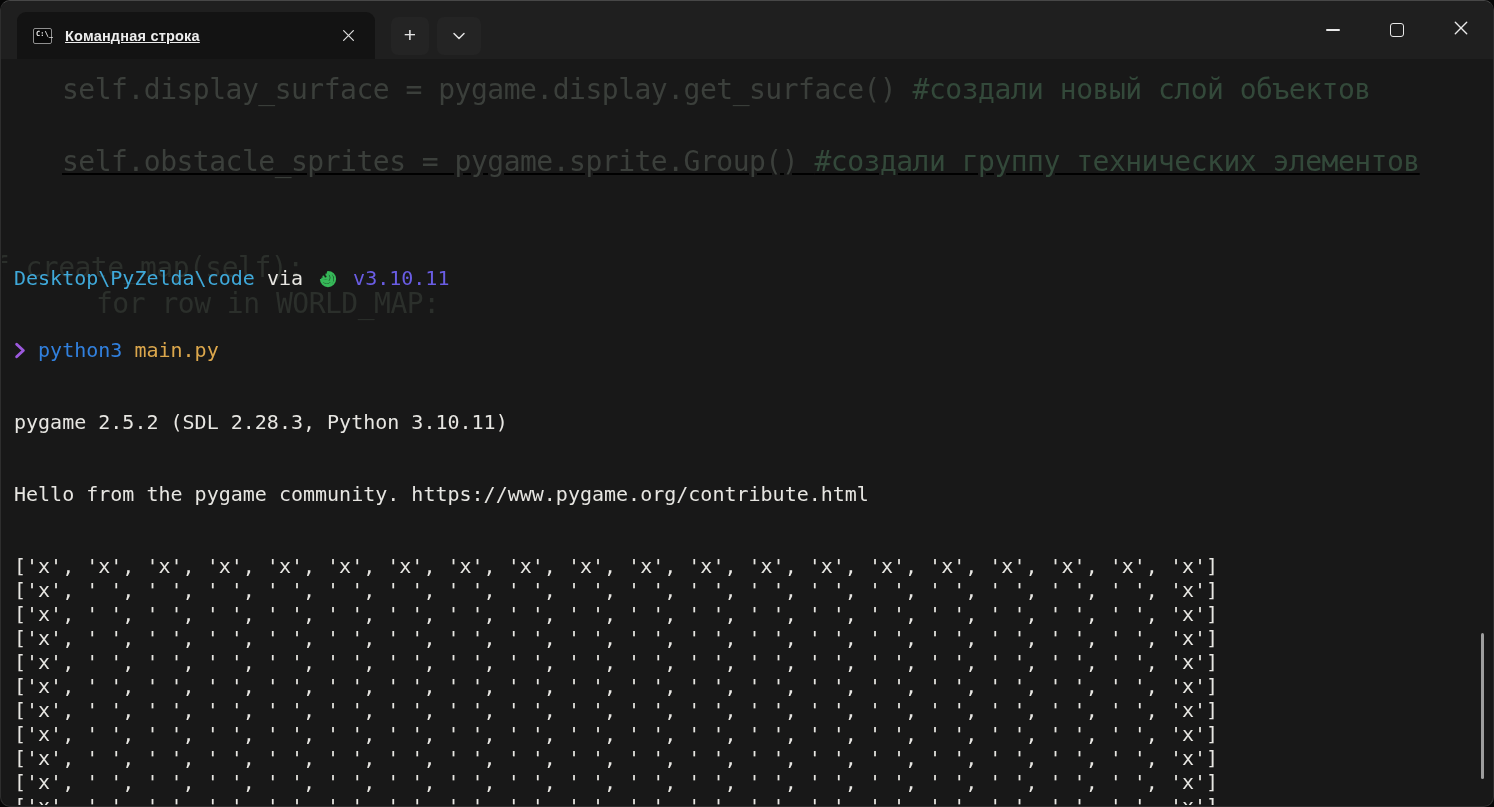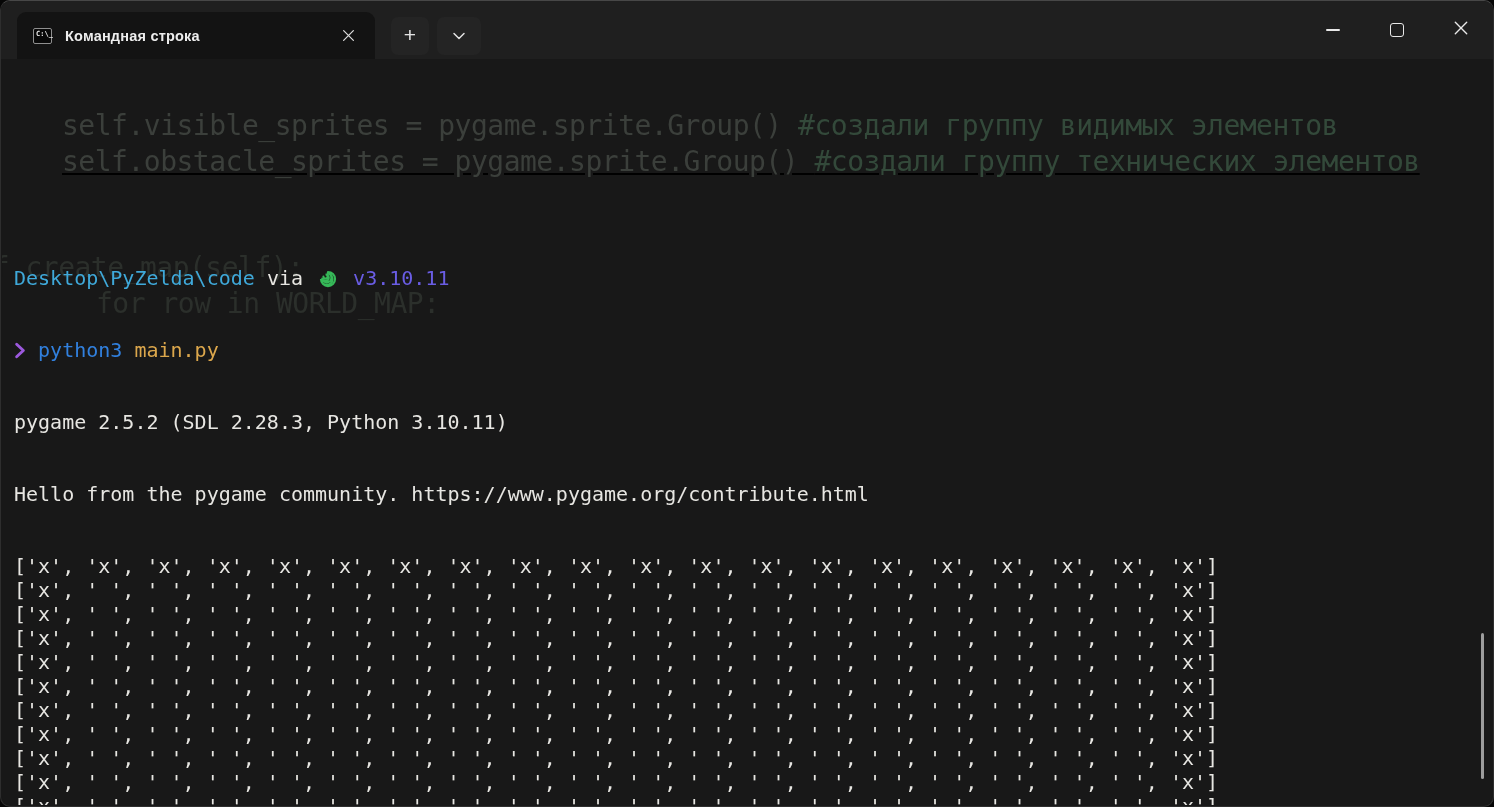--- a/index.html
+++ b/index.html
@@ -10,21 +10,21 @@
     border:1px solid #2e2e2e;border-top-color:#474747;}
 
   
   .titlebar{position:relative;height:58px;background:var(--bg-titlebar,#1f1f1f);}
   .tab{position:absolute;left:16px;top:11px;width:358px;height:47px;box-sizing:border-box;
     background:var(--bg-tab,#131313);border-radius:9px 9px 0 0;display:flex;align-items:center;
     padding:0 16px;gap:13px;}
   .cmd-icon{width:19px;height:16px;box-sizing:border-box;background:#090909;border:1px solid #8f8f8f;
     border-radius:2px;color:#e9e9e9;font:bold 7px/9px "DejaVu Sans Mono",monospace;
     padding:1px 0 0 2px;letter-spacing:0;flex:none;}
-  .tab-title{color:var(--title-fg,#ededed);font:600 14.5px "Liberation Sans",sans-serif;letter-spacing:.2px;white-space:nowrap;}
+  .tab-title{color:var(--title-fg,#ededed);font:600 14.5px "Liberation Sans",sans-serif;letter-spacing:.2px;white-space:nowrap;text-decoration:underline;}
   .tab-close{margin-left:auto;width:22px;height:22px;display:flex;align-items:center;justify-content:center;color:#d6d6d6;}
   .tb-btn{position:absolute;top:16px;height:38px;border-radius:7px;background:var(--bg-button,#242424);
     color:#e3e3e3;display:flex;align-items:center;justify-content:center;}
   .btn-newtab{left:390px;width:38px;font:300 21px "Liberation Sans",sans-serif;padding-bottom:2px;box-sizing:border-box;}
   .btn-dropdown{left:436px;width:44px;}
   .win-controls{position:absolute;right:0;top:0;height:58px;display:flex;}
   .win-btn{width:64px;height:58px;display:flex;align-items:center;justify-content:center;color:#e8e8e8;}
   .glyph-min{width:14px;height:2px;background:#e8e8e8;border-radius:1px;}
   .glyph-max{width:12px;height:12px;border:1.4px solid #e8e8e8;border-radius:3px;}
 
@@ -86,21 +86,21 @@
       <div class="win-btn">
           <span><svg width="16" height="16" viewBox="0 0 14 14">
               <path d="M2 2 L12 12 M12 2 L2 12" stroke="#e8e8e8" stroke-width="1.2" fill="none" stroke-linecap="round"></path>
             </svg></span>
         </div>
     </div>
   </div>
 
   <div class="terminal">
     <div id="ghost-layer">
-        <div class="ghost " style="left: 60px; top: 50px;"><span class="g-code">self.visible_sprites = pygame.sprite.Group() </span><span class="g-comment">#создали группу видимых элементов</span></div>
+        <div class="ghost " style="left: 60px; top: 14px;"><span class="g-code">self.display_surface = pygame.display.get_surface() </span><span class="g-comment">#создали новый слой объектов</span></div>
         <div class="ghost " style="left: 60px; top: 86px; text-decoration: underline;"><span class="g-code">self.obstacle_sprites = pygame.sprite.Group() </span><span class="g-comment">#создали группу технических элементов</span></div>
         <div class="ghost tb" style="left: -42px; top: 192px;"><span class="g-code">def create_map(self):</span><span class="g-comment"></span></div>
         <div class="ghost tb" style="left: 94px; top: 228px;"><span class="g-code">for row in WORLD_MAP:</span><span class="g-comment"></span></div>
       </div>
 
     <div class="console">
       <div class="line"></div>
       <div class="line"></div>
       <div class="line"><span class="c-path">Desktop\PyZelda\code</span><span> </span><span>via</span><span> </span><span class="c-green py-icon"><svg width="22" height="20" viewBox="0 0 24 24">
               <path d="M12 3.5 a8.5 8.5 0 1 1 -8.5 8.5 a7 7 0 1 0 7 -7 a5.5 5.5 0 1 1 -5.5 5.5 a4 4 0 1 0 4 -4 a2.5 2.5 0 1 1 -2.5 2.5" fill="none" stroke="currentColor" stroke-width="2.5" stroke-linecap="round"></path>

